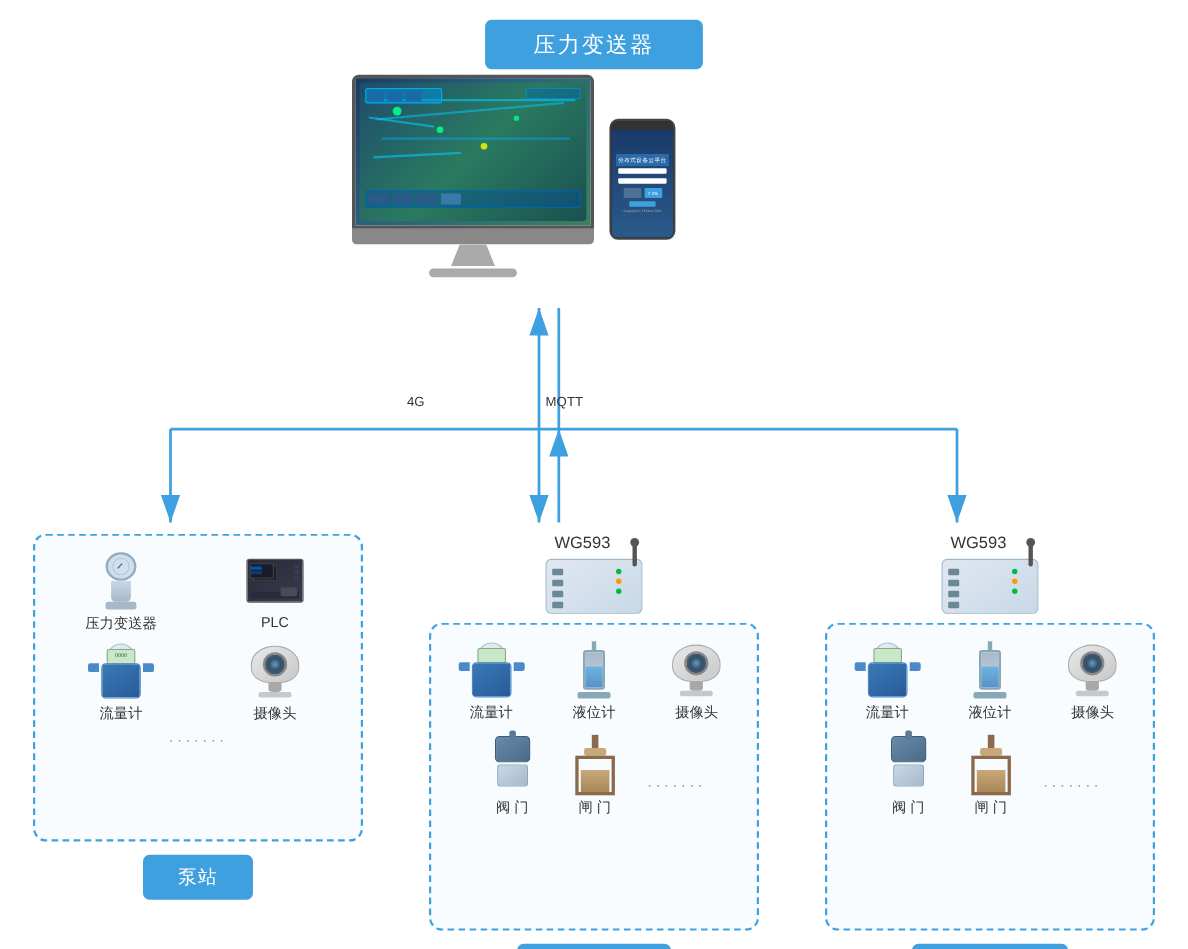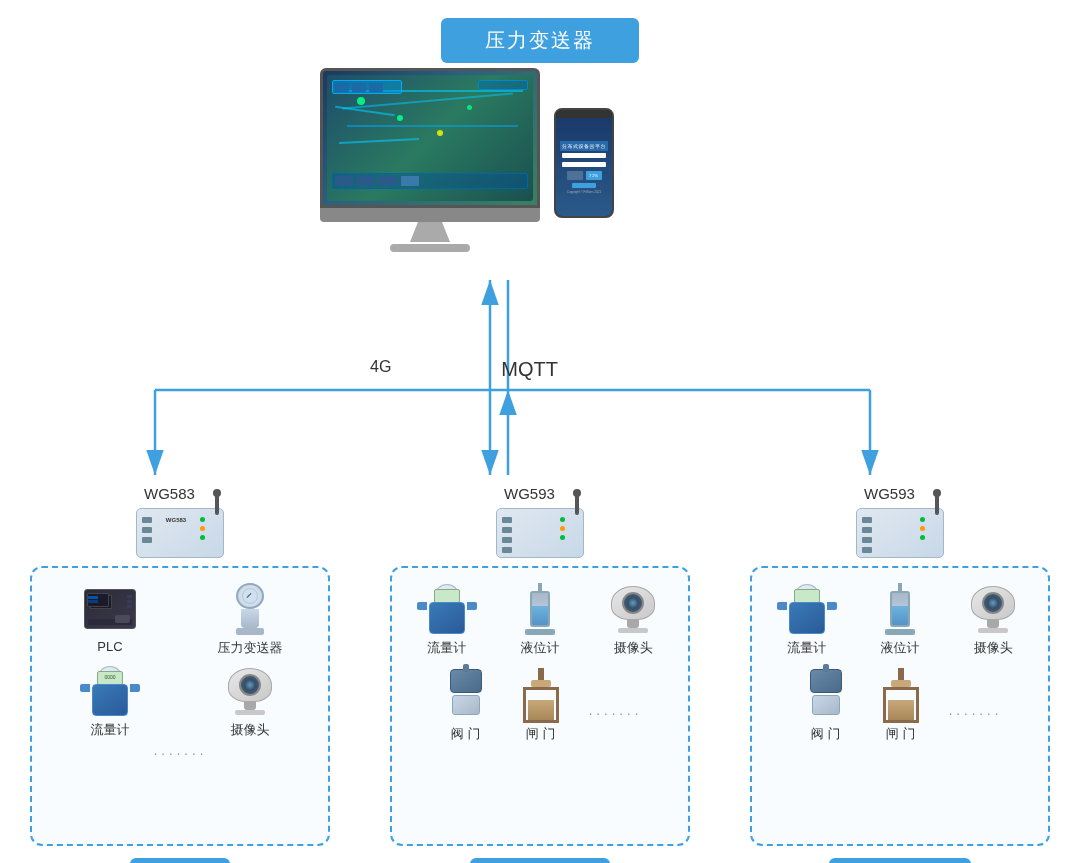--- a/index.html
+++ b/index.html
@@ -628,85 +628,66 @@
           <div style="font-size:4px;color:white;">7 2%</div>
         </div>
       </div>
       <div class="phone-btn-mock"></div>
       <div class="phone-footer">Copyright © FitSens 2021</div>
     </div>
   </div>
 </div>
 
 <div style="position:absolute; top:358px; left:370px; display:flex; gap:110px; z-index:5;">
-  <span style="font-size:16px;color:#333;font-weight:500;">4G</span>
-  <span style="font-size:20px;color:#333;font-weight:500;">MQTT</span>
+  <span style="font-size:12px;color:#333;font-weight:500;">4G</span>
+  <span style="font-size:12px;color:#333;font-weight:500;">MQTT</span>
 </div>
 
 <div style="position:absolute; top:485px; left:0; width:1080px; display:flex; z-index:5;">
 
   <div style="flex:1; display:flex; flex-direction:column; align-items:center; padding: 0 10px;">
 
-    <div style="margin-bottom:8px; display:flex; flex-direction:column; align-items:center;">
-      <div style="font-size:15px;color:#333;font-weight:500;margin-bottom:6px;align-self:flex-start;margin-left:8px;">WG583</div>
-      <div class="gateway-wg583">
-        <div class="gw-ports-left">
-          <div class="gw-port"></div>
-          <div class="gw-port"></div>
-          <div class="gw-port"></div>
-        </div>
-        <div class="gw-leds">
-          <div class="gw-led green"></div>
-          <div class="gw-led amber"></div>
-          <div class="gw-led green"></div>
-        </div>
-        <div class="gw-antenna"></div>
-        <div style="position:absolute;top:8px;left:22px;right:30px;font-size:7px;color:#555;text-align:center;line-height:1.2;">
-          <div style="font-size:6px;color:#333;font-weight:bold;">WG583</div>
-        </div>
-      </div>
-    </div>
 
     <div class="station-box">
       <div class="device-grid-2col">
+
+        <div class="device-item">
+          <div class="device-icon">
+            <div class="icon-pressure">
+              <div class="pressure-top">
+                <div class="pressure-top-inner">
+                  <div style="width:6px;height:1px;background:#3a5a7a;position:relative;top:6px;left:3px;transform:rotate(-45deg);"></div>
+                </div>
+              </div>
+              <div class="pressure-body"></div>
+              <div class="pressure-base"></div>
+            </div>
+          </div>
+          <div class="device-label">压力变送器</div>
+        </div>
 
         <div class="device-item">
           <div class="device-icon">
             <div class="icon-plc">
               <div style="position:absolute;top:3px;left:2px;width:22px;height:14px;background:#1a1a2a;border:1px solid #444;border-radius:1px;"></div>
               <div style="position:absolute;top:6px;left:3px;width:10px;height:3px;background:#0055aa;"></div>
               <div style="position:absolute;top:10px;left:3px;width:10px;height:3px;background:#0055aa;opacity:0.6;"></div>
               <div style="position:absolute;right:3px;top:5px;display:flex;flex-direction:column;gap:2px;">
                 <div style="width:5px;height:3px;background:#3a3a5a;border-radius:1px;"></div>
                 <div style="width:5px;height:3px;background:#3a3a5a;border-radius:1px;"></div>
                 <div style="width:5px;height:3px;background:#3a3a5a;border-radius:1px;"></div>
               </div>
               <div style="position:absolute;bottom:3px;left:3px;right:3px;height:6px;background:#2a2a3a;border-radius:1px;"></div>
             </div>
           </div>
           <div class="device-label">PLC</div>
         </div>
 
         <div class="device-item">
           <div class="device-icon">
-            <div class="icon-pressure">
-              <div class="pressure-top">
-                <div class="pressure-top-inner">
-                  <div style="width:6px;height:1px;background:#3a5a7a;position:relative;top:6px;left:3px;transform:rotate(-45deg);"></div>
-                </div>
-              </div>
-              <div class="pressure-body"></div>
-              <div class="pressure-base"></div>
-            </div>
-          </div>
-          <div class="device-label">压力变送器</div>
-        </div>
-
-        <div class="device-item">
-          <div class="device-icon">
             <div class="icon-flow">
               <div class="flow-top"></div>
               <div class="flow-display">
                 <div style="font-size:5px;text-align:center;color:#2a5a2a;padding-top:2px;">0000</div>
               </div>
               <div class="flow-body"></div>
               <div class="flow-pipe-l"></div>
               <div class="flow-pipe-r"></div>
             </div>
           </div>

